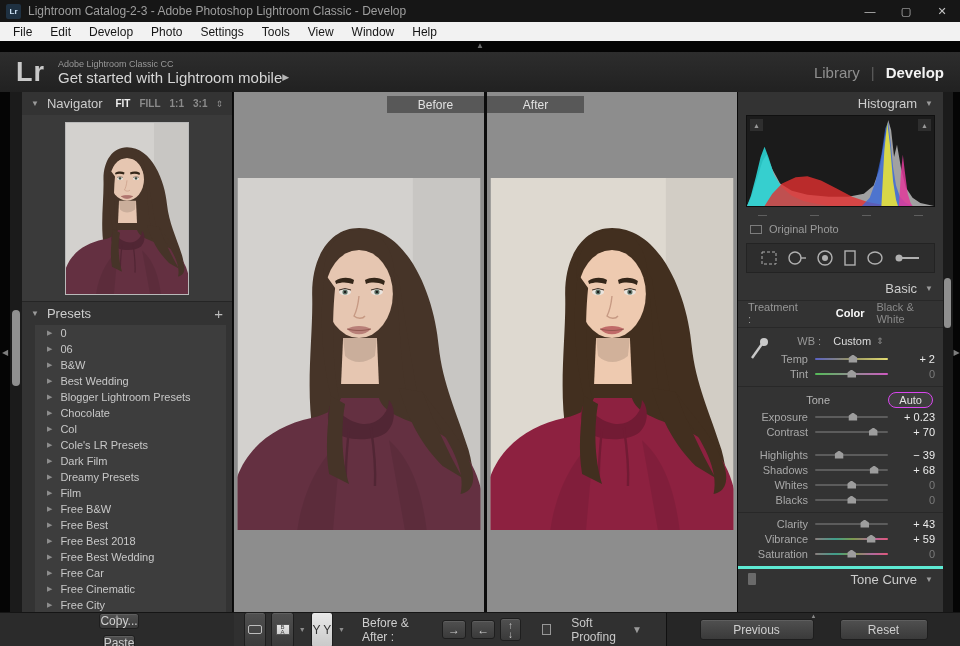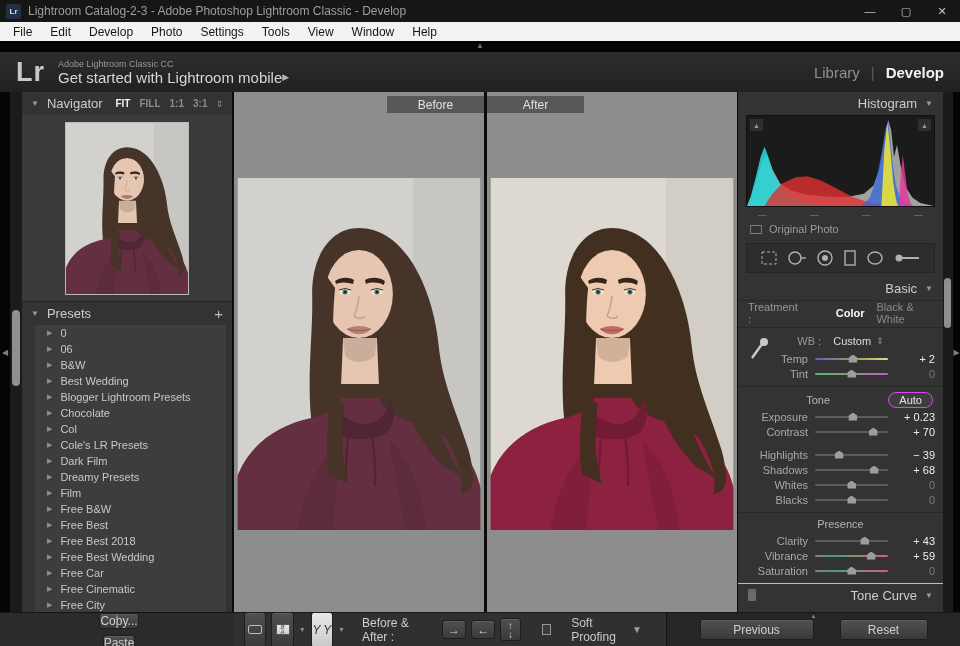--- a/index.html
+++ b/index.html
@@ -111,35 +111,35 @@
   .sl-thumb { position:absolute; top:-3px; left:var(--pos,50%); transform:translateX(-50%);
               width:9px; height:8px; background:#9d9d9d;
               clip-path:polygon(50% 0,100% 42%,100% 100%,0 100%,0 42%); }
   .sl-value { width:40px; text-align:right; color:#ececec; flex:none; }
   .dim .sl-value { color:#7b7b7b; }
   .track-temp .sl-track { background:linear-gradient(to right,#5a62c4,#989560,#e3dc72); }
   .track-tint .sl-track { background:linear-gradient(to right,#54bb57,#8f8f8f,#cf58c2); }
   .track-rainbow .sl-track { background:linear-gradient(to right,#8a7d7d,#3f9e8b 28%,#7d9a4d 52%,#b06a9d 78%,#e0577a); }
   .gap8 { height:8px; }
 
-  .tc-header { border-top:1px solid #5eead4; height:23px; display:flex; align-items:center; gap:8px;
+  .tc-header { border-top:3px solid #5eead4; height:23px; display:flex; align-items:center; gap:8px;
                padding:0 10px; font-size:13px; color:#cdcdcd; }
   .tc-toggle { width:8px; height:12px; background:#6a6a6a; border-radius:1px; margin-right:auto; }
 
   
   .bottombar { position:absolute; bottom:0; left:0; right:0; height:34px; display:flex; }
   .bb-left { width:234px; background:#2b2b2b; border-top:1px solid #151515; display:flex; align-items:center;
              gap:6px; padding:0 10px 0 14px; position:relative;flex-direction:column; }
   .btn { background:linear-gradient(#505050,#3a3a3a); border:1px solid #1e1e1e; border-radius:3px;
          color:#cfcfcf; font-size:12px; height:21px; display:flex; align-items:center; justify-content:center;
          box-shadow:inset 0 1px 0 rgba(255,255,255,.09); }
   .bb-left .btn { flex:1; }
   .bb-center { flex:1; background:#303030; border-top:1px solid #151515; display:flex; align-items:center;
                gap:5px; padding:0 10px; position:relative; color:#c9c9c9; font-size:12px; }
-  .vm-btn { width:26px; height:36px;font-style:italic; }
+  .vm-btn { width:26px; height:36px; }
   .vm-btn.lit { background:linear-gradient(#e9e9e9,#c9c9c9); color:#333; }
   .loupe-inner { width:14px; height:9px; border:1.5px solid #bdbdbd; border-radius:2px; }
   .split-ico { width:14px; height:11px; border:1px solid #555; background:
                linear-gradient(#e6e6e6,#cfcfcf); position:relative; font-size:6px; color:#444;
                display:flex; flex-direction:column; align-items:center; justify-content:center; line-height:5px; }
   .mini-caret { color:#8d8d8d; font-size:7px; }
   .ba-label { margin-left:12px; margin-right:6px; color:#cfcfcf; }
   .arrow-btn { width:28px; height:19px; font-size:12px; }
   .swap-btn { width:24px; height:23px; flex-direction:column; line-height:9px; font-size:10px; }
   .sp-group { display:flex; align-items:center; gap:20px; margin-left:16px; }
@@ -587,21 +587,20 @@
               <span class="sl-label">Blacks</span>
               <span class="sl-track">
                 <span class="sl-thumb"></span>
               </span>
               <span class="sl-value">0</span>
             </div>
           </div>
       </div>
 
       <div class="section">
-        <div class="presence-title">Presence</div>
         <div>
 
             <div class="slider-row" style="--pos: 68%;">
               <span class="sl-label">Clarity</span>
               <span class="sl-track">
                 <span class="sl-thumb"></span>
               </span>
               <span class="sl-value">+ 43</span>
             </div>
 

